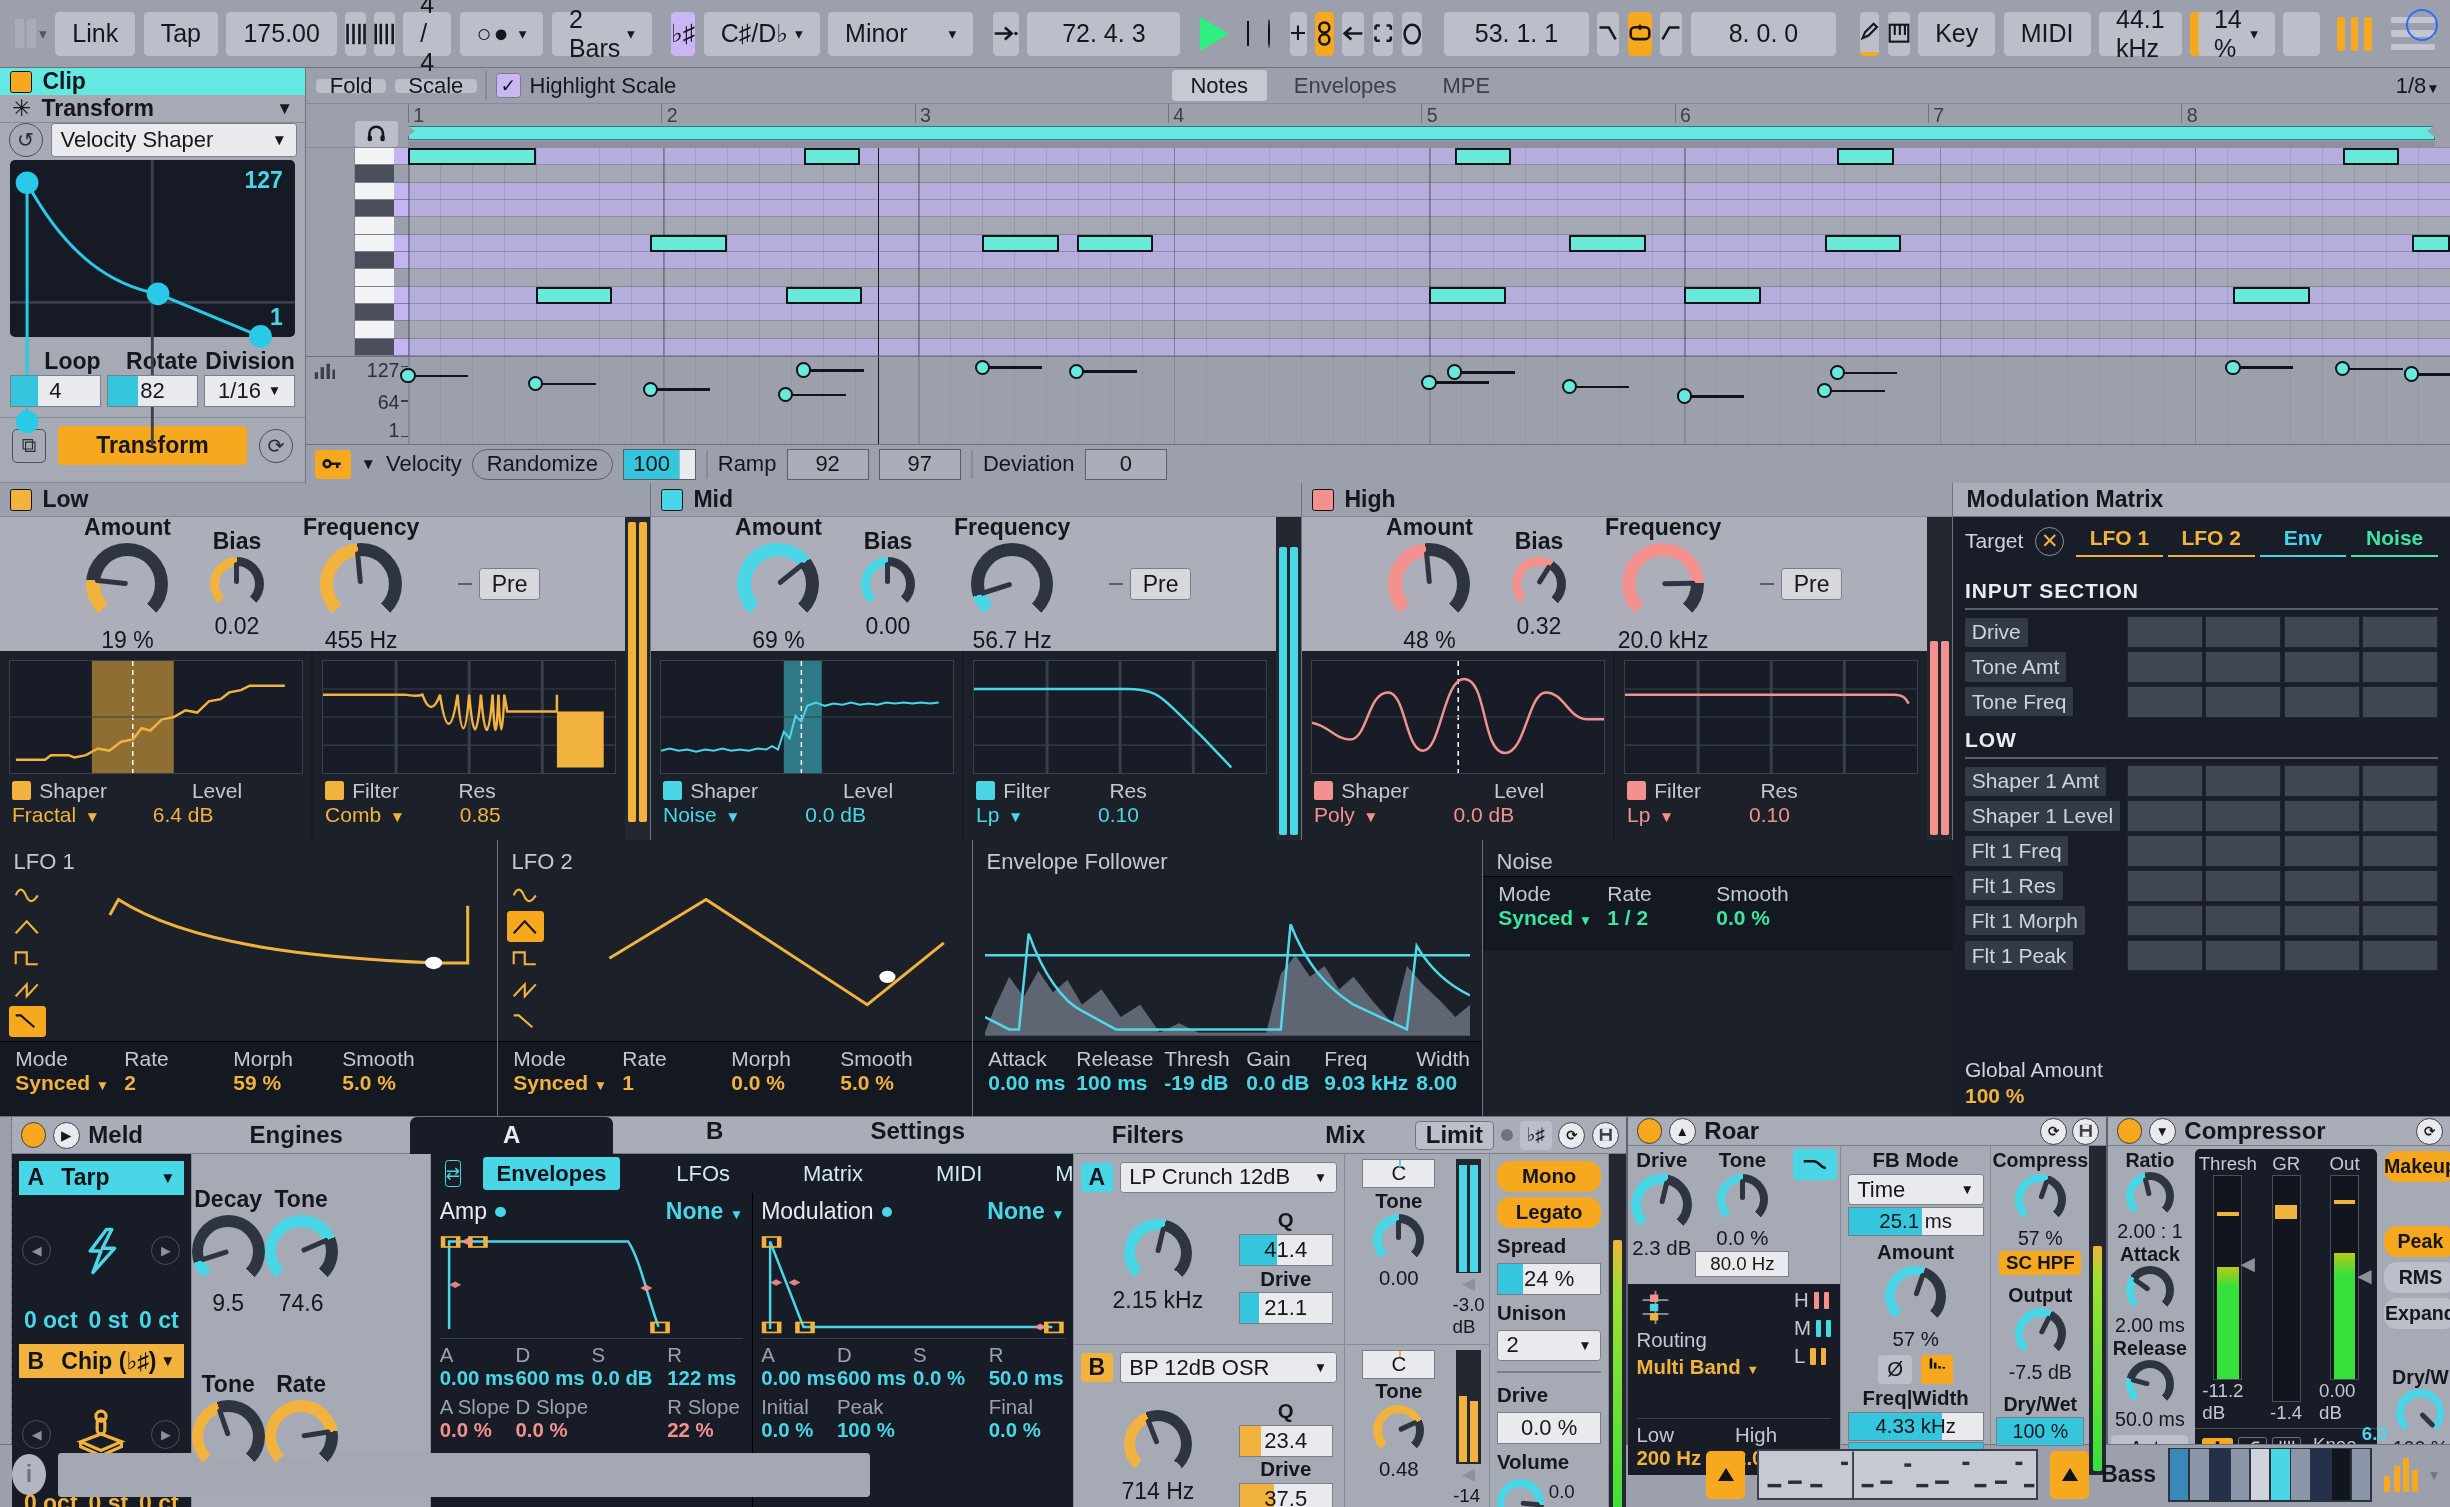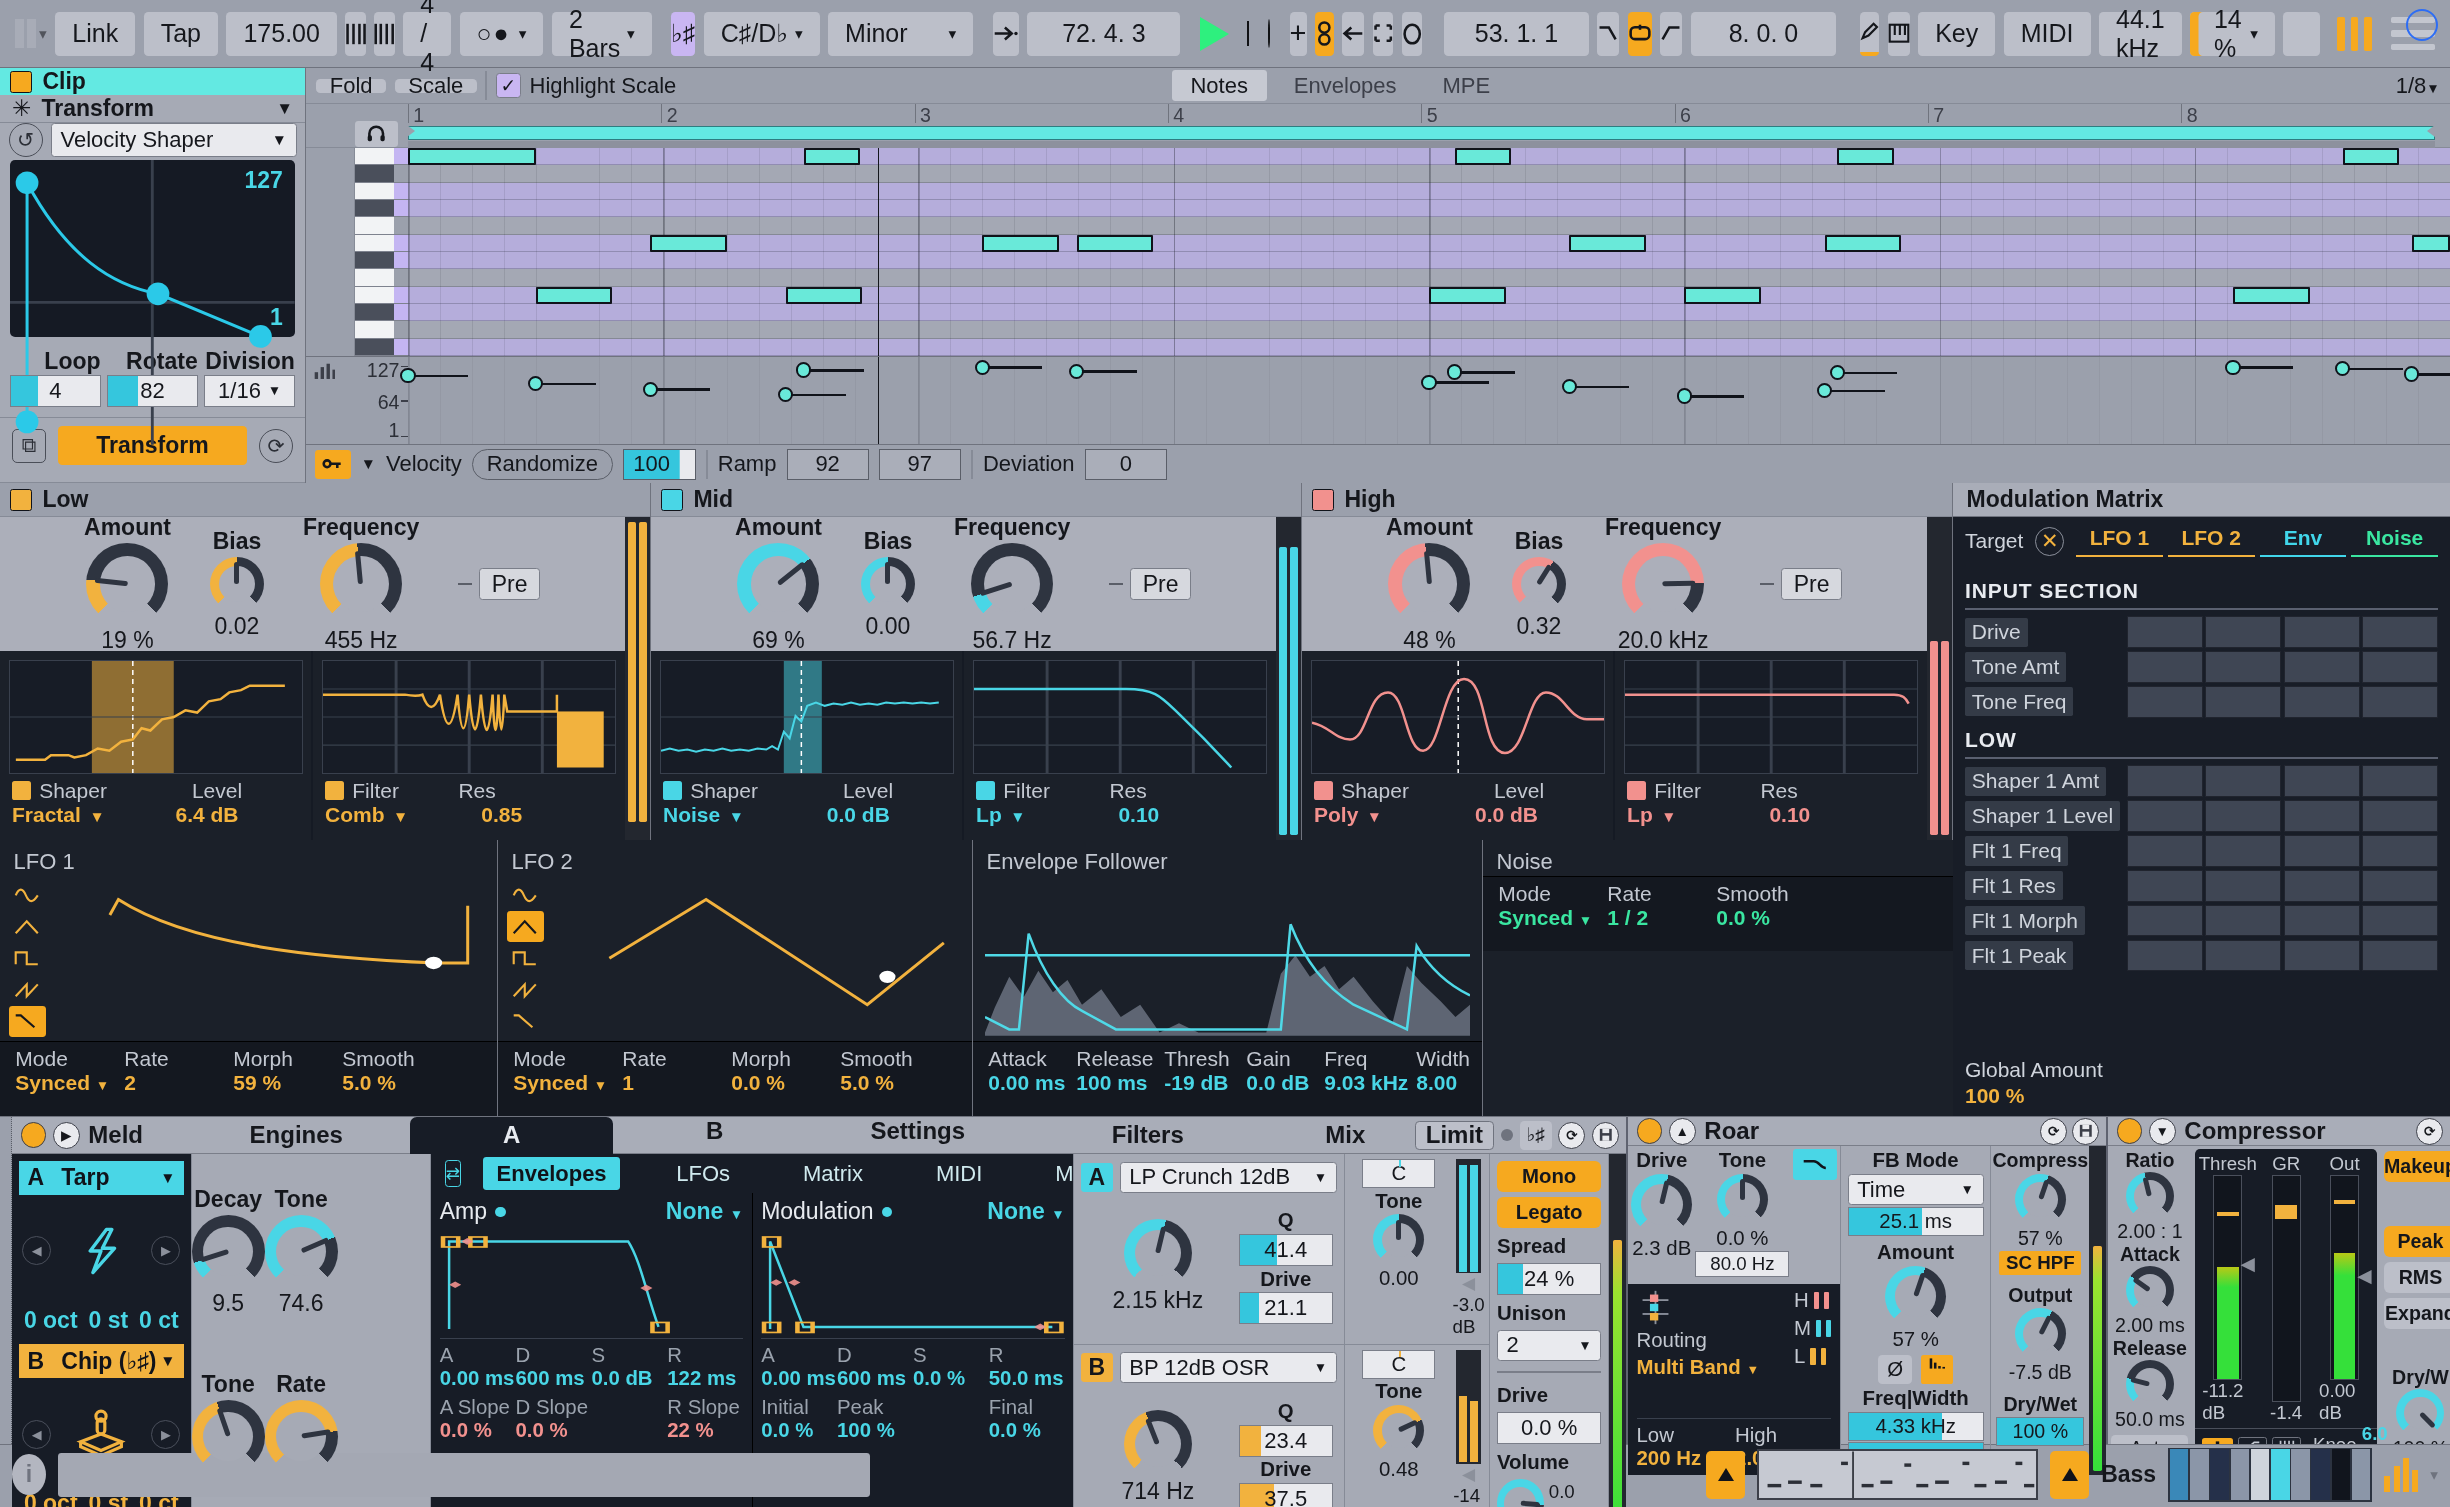--- a/index.html
+++ b/index.html
@@ -105,21 +105,21 @@
 .knob .nd{position:absolute;left:calc(50% - 2.6px);top:10%;width:5.1px;height:40%;background:#2e3440;border-radius:2.6px;transform-origin:50% 100%;transform:rotate(calc(-135deg + var(--v)*270deg))}
 .k96{width:82px;height:82px}.k64{width:54px;height:54px}.k86{width:73px;height:73px}.k80{width:68px;height:68px}.k60{width:51px;height:51px}.k56{width:48px;height:48px}.k72{width:61px;height:61px}
 .prebtn{background:#d6d8de;border:1.7px solid #7a7e89;border-radius:3.4px;height:32px;padding:0 12px;display:flex;align-items:center}
 .predash{width:13.6px;height:2.6px;background:#5a5e68;margin-right:6.8px}
 .graphzone{flex:1;display:flex;background:#151a24;gap:1.7px}
 .gcell{flex:1;display:flex;flex-direction:column;background:#1b2029}
 .gplot{flex:1;margin:8.5px 8.5px 3.4px;background:#171c26;border:0.9px solid #39404d;position:relative}
 .gplot svg{position:absolute;inset:0;width:100%;height:100%}
 .glabels{height:63px;padding:1.7px 12px 6.8px;color:#c3c8d1;font-size:21px}
 .glabels .toprow{display:flex;gap:34px;align-items:center}
-.glabels .valrow{display:flex;gap:42px;color:var(--ac);font-weight:bold}
+.glabels .valrow{display:flex;gap:24px;color:var(--ac);font-weight:normal}
 .gsw{width:18.7px;height:18.7px;border-radius:2.6px;background:var(--ac);margin-right:8.5px}
 .dd{font-size:15.3px;margin-left:8.5px}
 .bandmeter{width:25.5px;background:#23272f;display:flex;justify-content:center;gap:3.4px;padding:5.1px 0}
 .bandmeter i{width:7.7px;border-radius:1.7px}
 
 #modrow{height:276px;display:flex}
 .modpanel{border-right:1.7px solid #6f737e;background:#1b2029;display:flex;flex-direction:column;color:#c3c8d1}
 .modtitle{padding:8.5px 13.6px 1.7px;font-size:22px}
 .modfoot{height:75px;background:#141820;border-top:1.7px solid #000;padding:5.1px 15.3px;font-size:21px}
 .modfoot .lr{display:flex;gap:0}
@@ -199,21 +199,21 @@
 .mixzone{width:146px;background:#a6aab5}
 .mixcard{flex:1;border-bottom:1.7px solid #868b97;display:flex;padding:5.1px;gap:5.1px}
 .mixl{flex:1;display:flex;flex-direction:column;align-items:center;gap:1.7px;font-size:20.4px}
 .panfield{width:73px;height:29px;background:#e9eaee;border:1.7px solid #7a7e89;display:flex;align-items:center;justify-content:center;position:relative}
 .panfield:before{content:"";position:absolute;left:50%;top:0;width:1.7px;height:6.8px;background:var(--ac)}
 .mixmeter{width:31px;display:flex;flex-direction:column;align-items:center}
 .mm{flex:1;width:25.5px;background:#23272f;display:flex;gap:2.6px;justify-content:center;padding:1.7px}
 .mm i{width:8.5px;align-self:flex-end}
 .mixtri{color:#8b909b;font-size:17px}
 .voicezone{width:119px;background:#a6aab5;padding:6.8px 6.8px;gap:5.1px;font-size:20.4px}
-.vbtn{height:31px;border-radius:6px;display:flex;align-items:center;justify-content:center;font-weight:bold}
+.vbtn{height:31px;border-radius:13px;display:flex;align-items:center;justify-content:center;font-weight:bold}
 .vlab{font-weight:bold;margin-top:1.7px}
 .devmeter{width:17px;background:#23272f;display:flex;justify-content:center;padding:3.4px 0}
 .devmeter i{width:8.5px;border-radius:1.7px;align-self:flex-end}
 
 .roarA{width:217px;display:flex;flex-direction:column}
 .roarknobs{display:flex;justify-content:space-around;padding:3.4px 1.7px}
 .roarroute{flex:1;background:#171c26;color:#c3c8d1;margin-top:3.4px;display:flex;flex-direction:column;padding:5.1px 8.5px;font-size:20.4px}
 .hml{display:flex;flex-direction:column;gap:5.1px;margin-left:auto}
 .hml .mrow{display:flex;align-items:center;gap:5.1px}
 .hml i{width:5.1px;height:17px;border-radius:0.9px}

